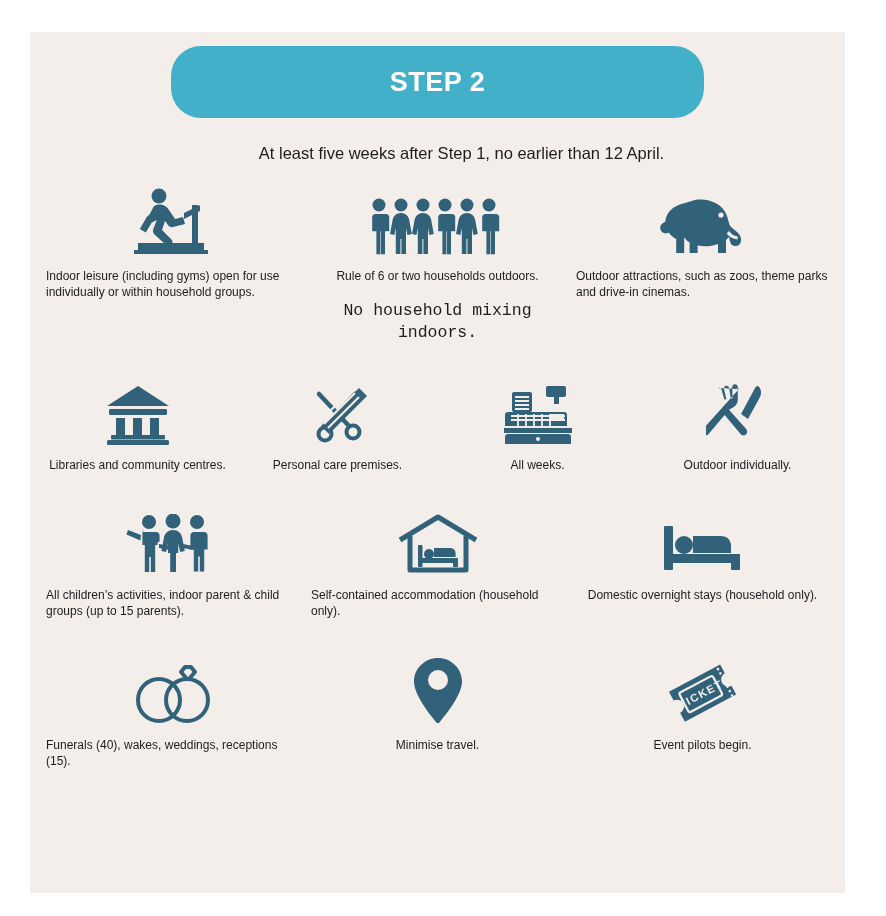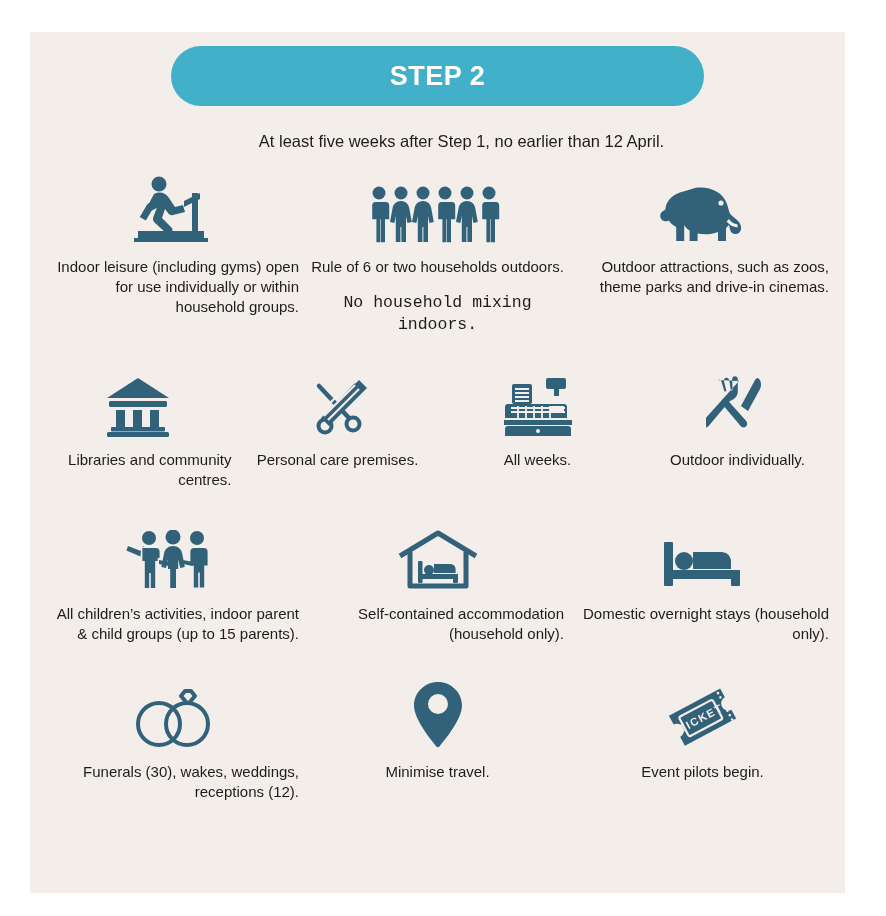--- a/index.html
+++ b/index.html
@@ -10,21 +10,21 @@
     overflow:hidden;
   }
   .panel{
     position:absolute;
     left:30px;top:32px;
     width:815px;height:861px;
     background:#f3eeea;
     box-sizing:border-box;
   }
   .pill{
-    width:533px;height:60px;
+    width:533px;height:72px;
     margin:14px auto 0 auto;
     background:#42b0c8;
     border-radius:30px;
     display:flex;align-items:center;justify-content:center;
   }
   .pill-title{
     color:#ffffff;
     font-size:27px;
     font-weight:bold;
     letter-spacing:0.5px;
@@ -50,22 +50,22 @@
     padding:0 6px;
   }
   .r3 .cell{width:265px;}
   .r4 .cell{width:200px;}
   .icon-wrap{
     height:72px;
     display:flex;align-items:flex-end;justify-content:center;
     margin-bottom:12px;
   }
   .cap{
-    text-align:right;
-    font-size:15px;
+    text-align:left;
+    font-size:12px;
     line-height:1.33;
     color:#1d1d1b;
   }
   .cap2{
     text-align:center;
     font-size:16.5px;
     line-height:1.33;
     color:#1d1d1b;
     margin-top:15px;
     font-family:Liberation Mono, monospace;
@@ -298,21 +298,21 @@
     <div class="cell">
       <div class="icon-wrap">
         <svg width="88" height="62" viewBox="0 0 88 62">
           <g fill="none" stroke="#32617a" stroke-width="4">
             <circle cx="30" cy="36" r="21"></circle>
             <circle cx="58" cy="36" r="21"></circle>
             <path d="M58 15 l-6 -7 4 -5 6 0 4 5 -6 7 z" stroke-linejoin="round"></path>
           </g>
         </svg>
       </div>
-      <div class="cap">Funerals (30), wakes, weddings, receptions (12).</div>
+      <div class="cap">Funerals (40), wakes, weddings, receptions (15).</div>
     </div>
 
     <div class="cell">
       <div class="icon-wrap">
         <svg width="54" height="70" viewBox="0 0 54 70">
           <g fill="#32617a">
             <path d="M27 2 C13.8 2 3 12.6 3 25.4 C3 40 22 62 25.4 66.4 c0.8 1 2.2 1 3 0 C31.8 62 51 40 51 25.4 C51 12.6 40.2 2 27 2 z"></path>
             <circle cx="27" cy="24" r="10" fill="#f3eeea"></circle>
           </g>
         </svg>

